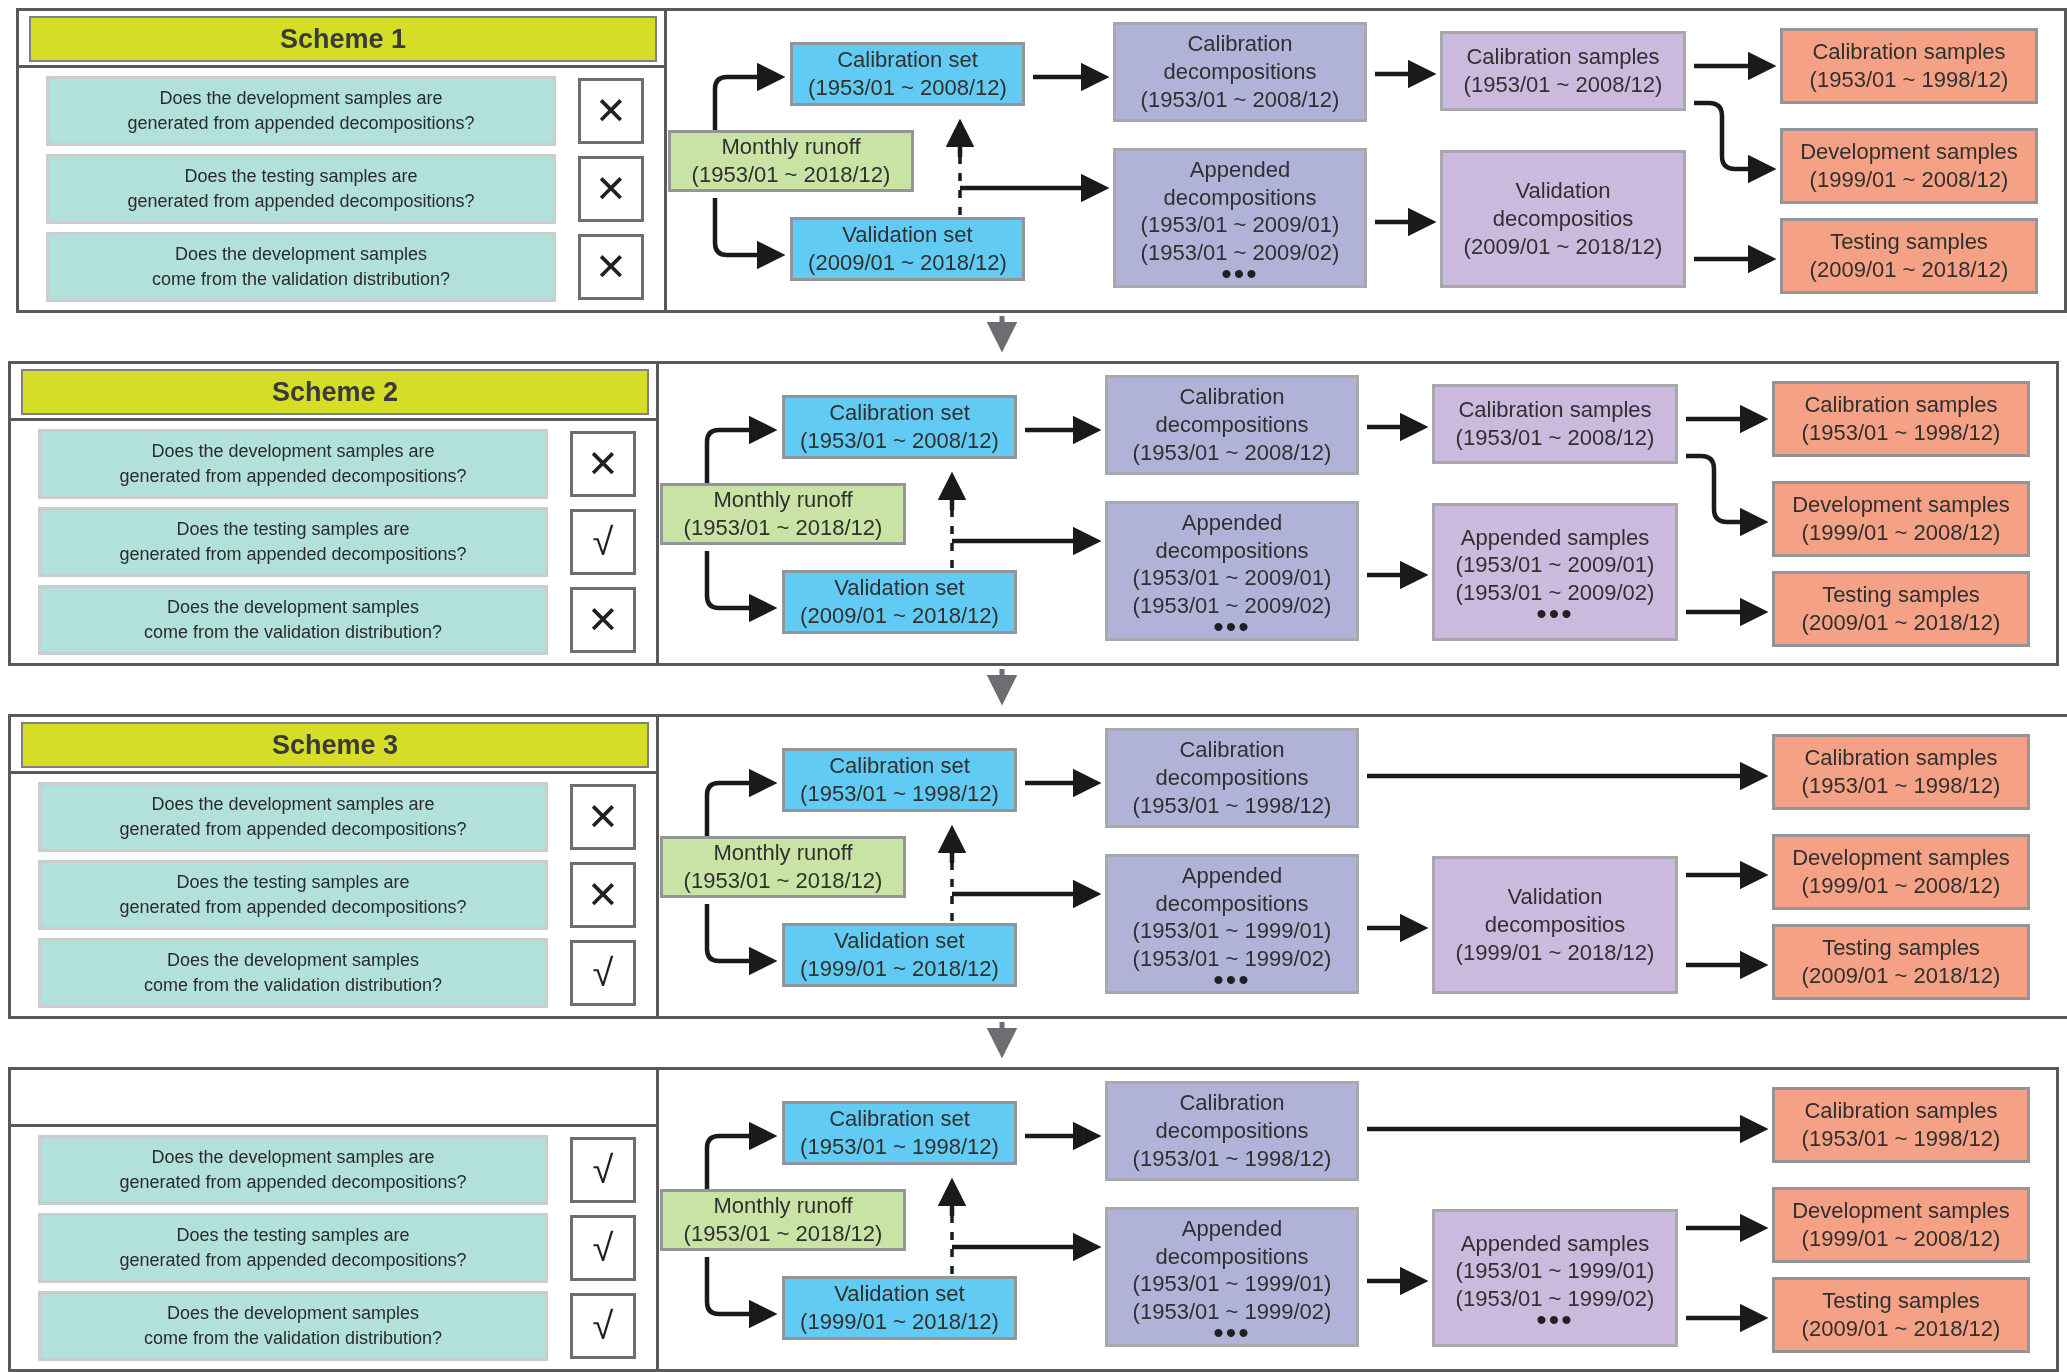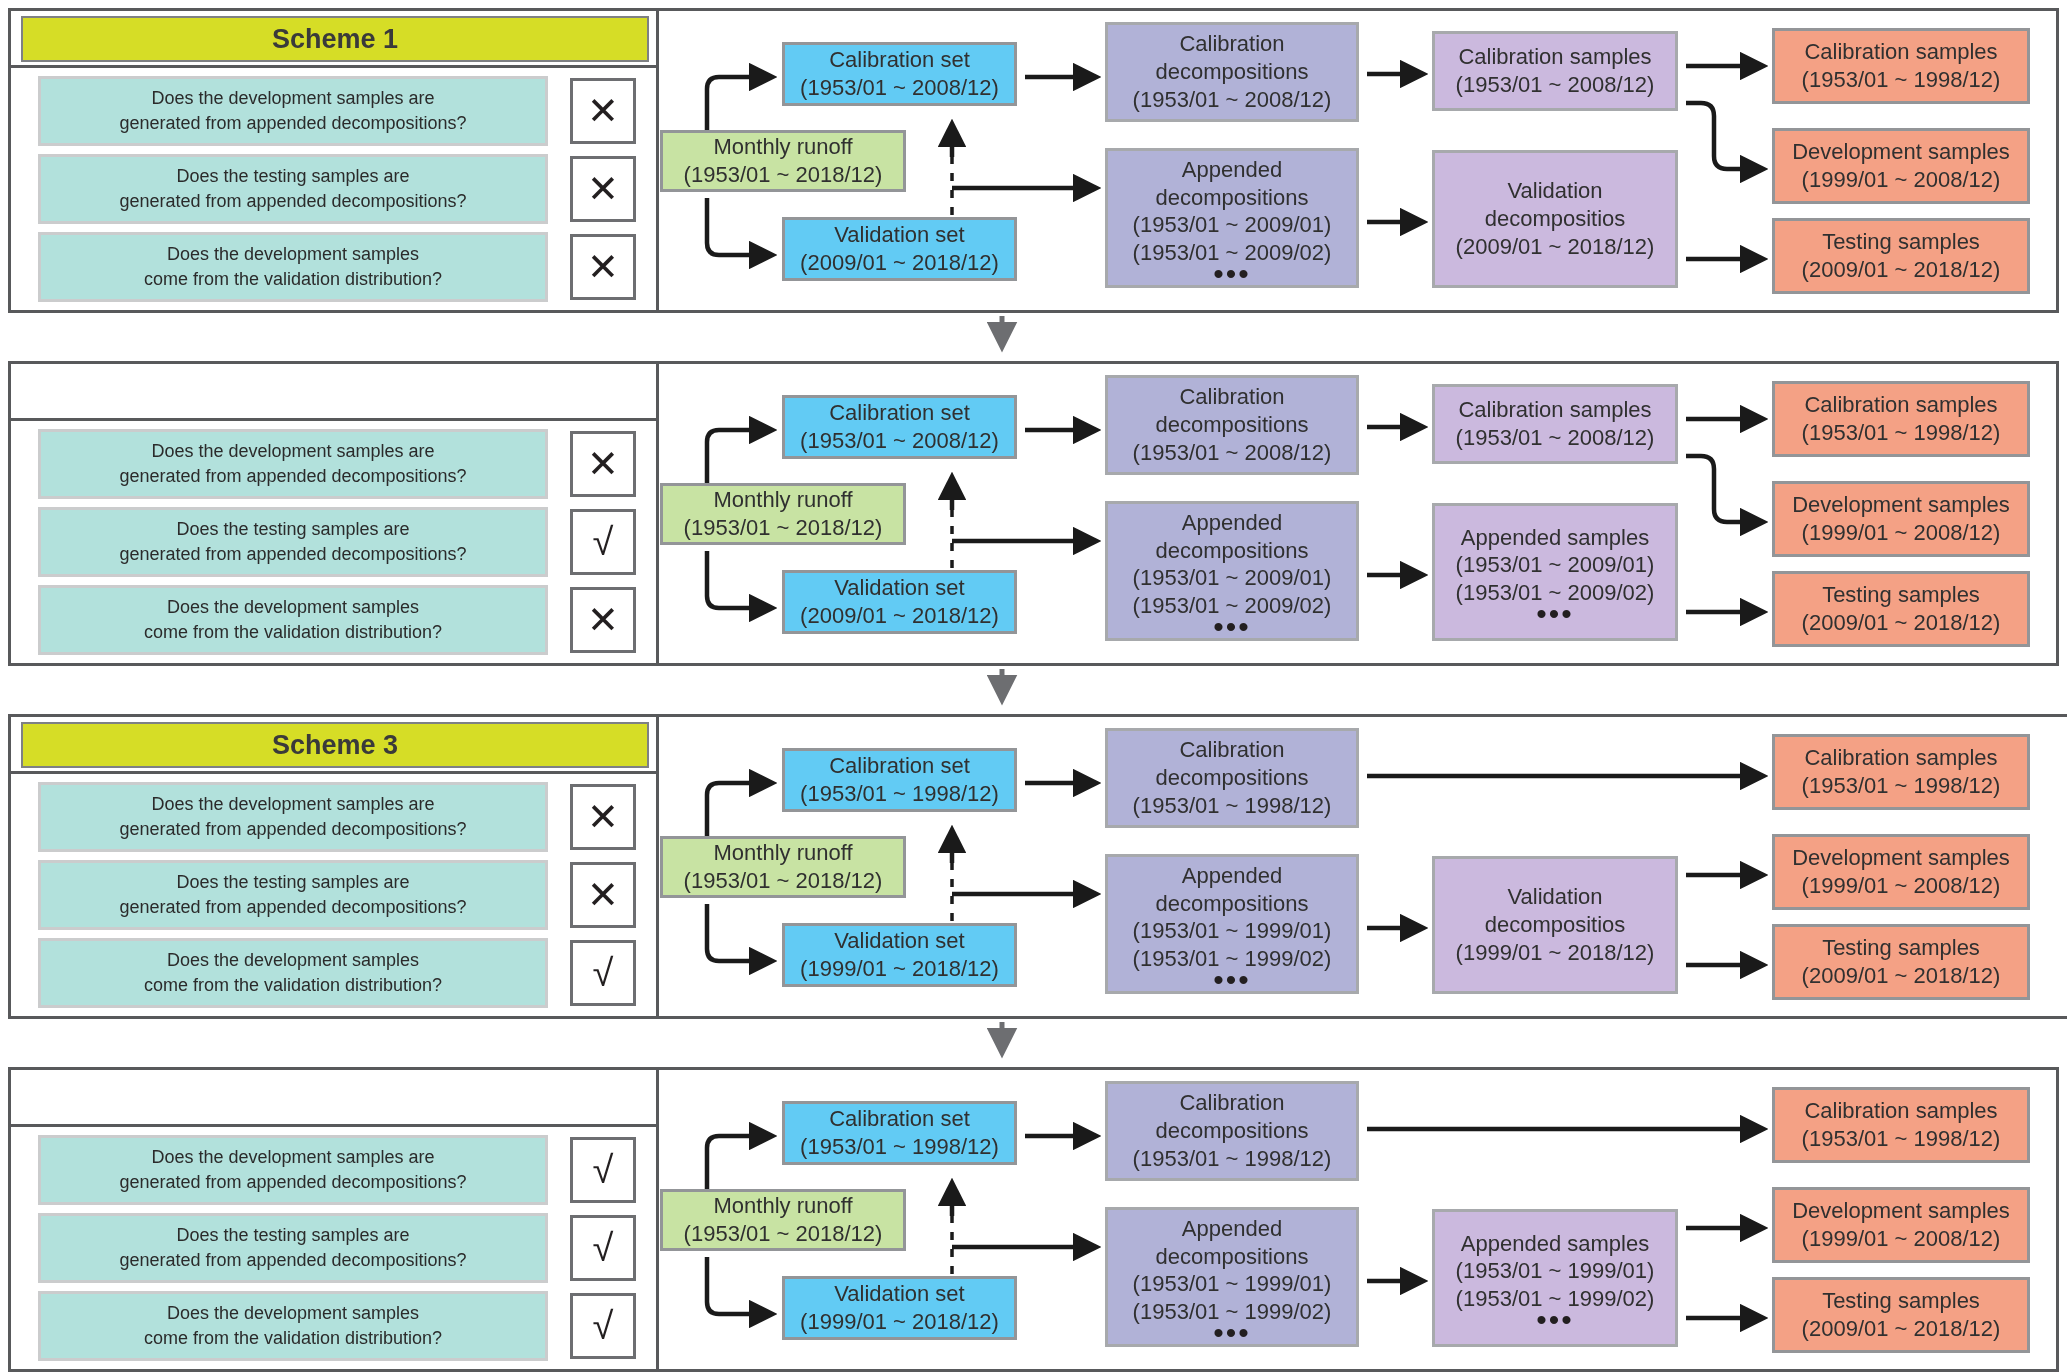--- a/index.html
+++ b/index.html
@@ -32,21 +32,21 @@
     <marker id="ah-black" viewBox="0 0 10 10" refX="5" refY="5" markerWidth="6.4" markerHeight="6.4" orient="auto-start-reverse">
       <path d="M0,0 L10,5 L0,10 Z" fill="#1a1a1a"></path>
     </marker>
     <marker id="ah-gray" viewBox="0 0 10 10" refX="5" refY="5" markerWidth="6.2" markerHeight="6.2" orient="auto-start-reverse">
       <path d="M0,0 L10,5 L0,10 Z" fill="#6d6e71"></path>
     </marker>
   </defs>
 </svg>
 
 <div id="diagram">
-  <div class="panel" style="top: 8px;">
+  <div class="panel" style="top: 8px; margin-left: 8px;">
     <div class="left-sec">
       <div class="scheme-header" style="background: rgb(214, 221, 38);">Scheme 1</div>
       <div class="h-divider"></div>
     <div class="q-box" style="top: 65px; background: rgb(178, 225, 220);">
           <span>Does the development samples are</span>
           <span>generated from appended decompositions?</span>
         </div>
         <div class="cb" style="top: 67px;">
           <span>✕</span>
         </div>
@@ -123,20 +123,21 @@
       <div class="flow-box" style="left: 1761px; top: 207px; width: 258px; height: 76px; background: rgb(244, 161, 133); border: 3px solid rgb(147, 149, 152);">
         <span>Testing samples</span>
         <span>(2009/01 ~ 2018/12)</span>
       </div>
     </div>
 <div class="gap-arrow" style="left: 972px; top: 313px;"><svg width="60" height="48">
         <path d="M 30,3 L 30,24" stroke="#6d6e71" stroke-width="5" fill="none" marker-end="url(#ah-gray)"></path>
       </svg></div>
   <div class="panel" style="top: 361px;">
     <div class="left-sec">
+      <div class="scheme-header" style="background: rgb(214, 221, 38);">Scheme 2</div>
       <div class="h-divider"></div>
     <div class="q-box" style="top: 65px; background: rgb(178, 225, 220);">
           <span>Does the development samples are</span>
           <span>generated from appended decompositions?</span>
         </div>
         <div class="cb" style="top: 67px;">
           <span>✕</span>
         </div>
         <div class="q-box" style="top: 143px; background: rgb(178, 225, 220);">
           <span>Does the testing samples are</span>

